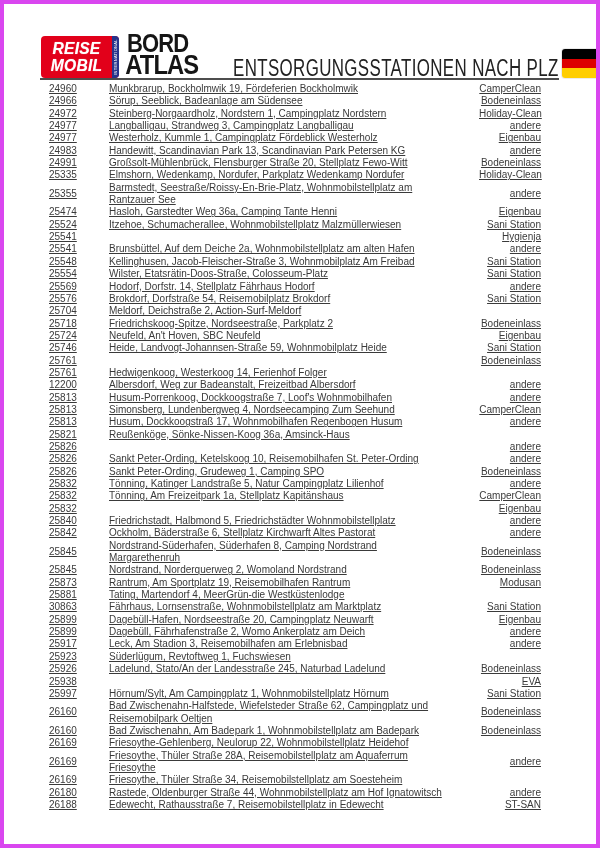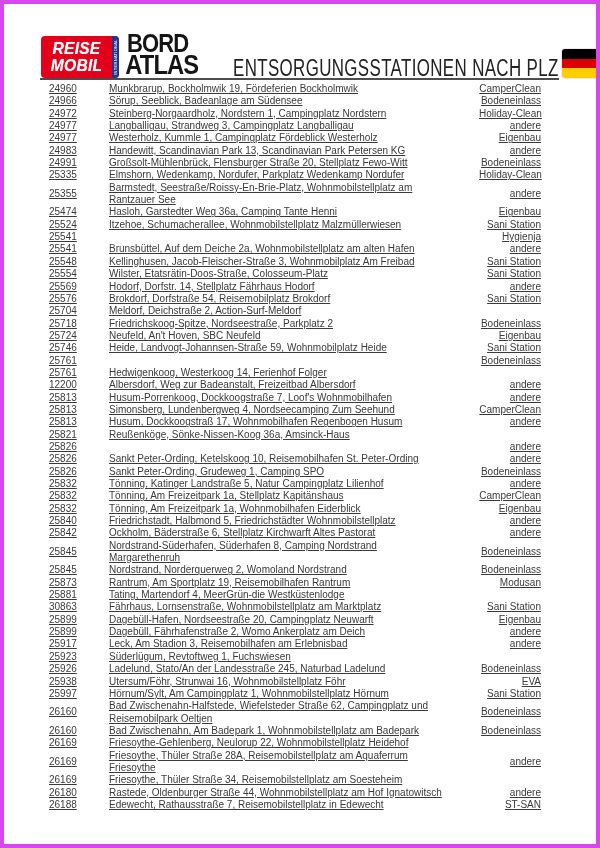--- a/index.html
+++ b/index.html
@@ -254,21 +254,20 @@
     <span class="cell-addr">Tönning, Katinger Landstraße 5, Natur Campingplatz Lilienhof</span>
     <span class="cell-type">andere</span>
   </div>
       <div class="row">
     <span class="cell-plz">25832</span>
     <span class="cell-addr">Tönning, Am Freizeitpark 1a, Stellplatz Kapitänshaus</span>
     <span class="cell-type">CamperClean</span>
   </div>
       <div class="row">
     <span class="cell-plz">25832</span>
-    <span class="cell-addr">Tönning, Am Freizeitpark 1a, Wohnmobilhafen Eiderblick</span>
     <span class="cell-type">Eigenbau</span>
   </div>
       <div class="row">
     <span class="cell-plz">25840</span>
     <span class="cell-addr">Friedrichstadt, Halbmond 5, Friedrichstädter Wohnmobilstellplatz</span>
     <span class="cell-type">andere</span>
   </div>
       <div class="row">
     <span class="cell-plz">25842</span>
     <span class="cell-addr">Ockholm, Bäderstraße 6, Stellplatz Kirchwarft Altes Pastorat</span>
@@ -320,21 +319,20 @@
     <span class="cell-addr">Süderlügum, Revtoftweg 1, Fuchswiesen</span>
     <span class="cell-type"></span>
   </div>
       <div class="row">
     <span class="cell-plz">25926</span>
     <span class="cell-addr">Ladelund, Stato/An der Landesstraße 245, Naturbad Ladelund</span>
     <span class="cell-type">Bodeneinlass</span>
   </div>
       <div class="row">
     <span class="cell-plz">25938</span>
-    <span class="cell-addr">Utersum/Föhr, Strunwai 16, Wohnmobilstellplatz Föhr</span>
     <span class="cell-type">EVA</span>
   </div>
       <div class="row">
     <span class="cell-plz">25997</span>
     <span class="cell-addr">Hörnum/Sylt, Am Campingplatz 1, Wohnmobilstellplatz Hörnum</span>
     <span class="cell-type">Sani Station</span>
   </div>
       <div class="row">
     <span class="cell-plz">26160</span>
     <span class="cell-addr">Bad Zwischenahn-Halfstede, Wiefelsteder Straße 62, Campingplatz und

